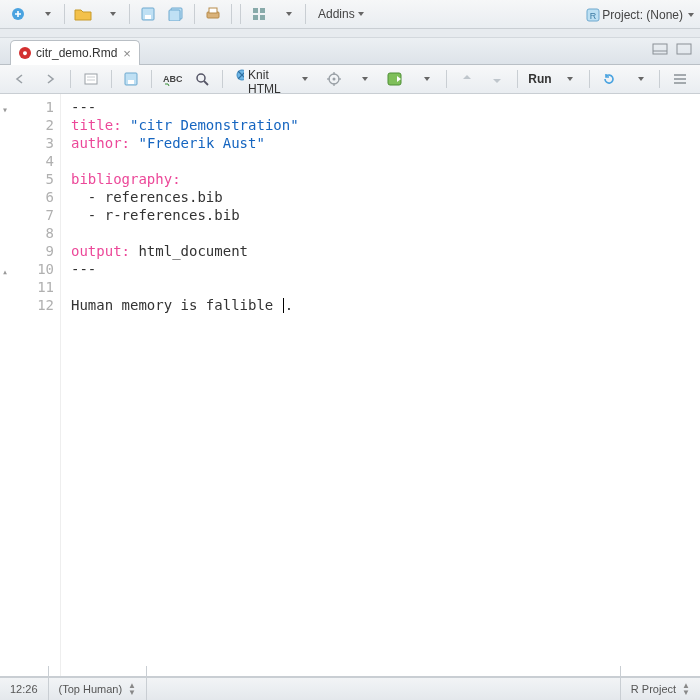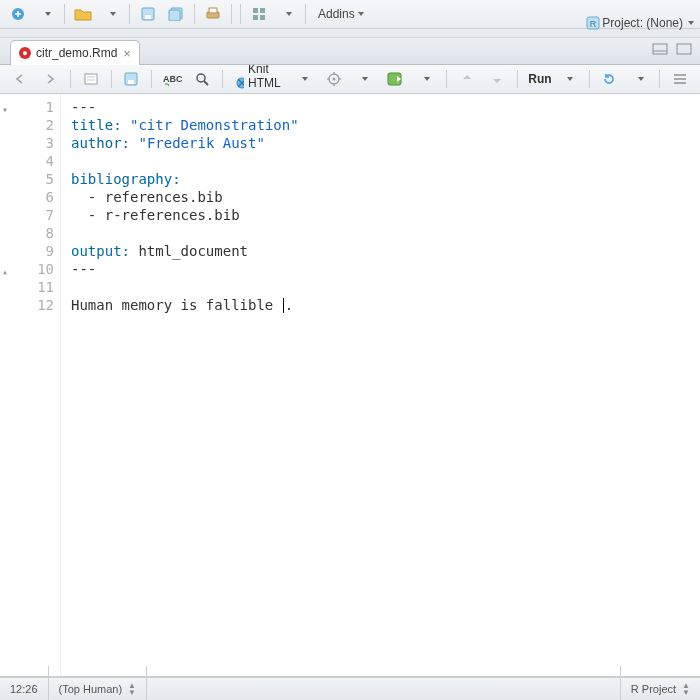--- a/index.html
+++ b/index.html
@@ -5,46 +5,46 @@
 html,body{margin:0;padding:0;font-family:"Segoe UI","Lucida Grande",Arial,sans-serif;font-size:12px;color:#333;background:#fff}
 body{width:700px;height:700px;overflow:hidden;display:flex;flex-direction:column;box-sizing:border-box}
 
 .main-toolbar{display:flex;align-items:center;height:28px;background:linear-gradient(#f6f7f8,#e9edf1);border-bottom:1px solid #c9ced3;padding:0 4px}
 .tbtn{display:inline-flex;align-items:center;justify-content:center;height:22px;min-width:24px;margin:0 1px;border:1px solid transparent;border-radius:3px}
 .sep{width:1px;height:20px;background:#c9ced3;margin:0 4px}
 .goto{display:flex;align-items:center;height:20px;border:1px solid #c9ced3;border-radius:10px;background:#fff;padding:0 8px 0 4px;color:#9aa0a6;width:140px}
 .goto svg{margin-right:3px}
 .addins{color:#444;padding:0 6px}
 .project{position:absolute;right:6px;top:4px;display:flex;align-items:center;color:#444}
-.project .lbl{margin:12px 2px}
+.project .lbl{margin:4px 2px}
 .dd-caret{width:0;height:0;border-left:3px solid transparent;border-right:3px solid transparent;border-top:4px solid #666;margin-left:3px}
 
 .gap{height:8px;background:#e7ebef}
 
 .tabrow{display:flex;align-items:flex-end;height:26px;background:linear-gradient(#ecf0f3,#dde3e9);border-top:1px solid #d3d8dd;border-bottom:1px solid #b9bfc5;padding-left:10px;position:relative}
 .tab{display:flex;align-items:center;height:24px;padding:0 8px;border:1px solid #b9bfc5;border-bottom:none;border-radius:5px 5px 0 0;background:#fff;font-size:12px;color:#333;position:relative;top:1px}
 .tab .dot{width:12px;height:12px;border-radius:50%;background:#d32f2f;color:#fff;font-size:9px;font-weight:700;display:flex;align-items:center;justify-content:center;margin-right:5px}
 .tab .close{margin-left:6px;color:#888;font-size:13px;line-height:1}
 .winicons{position:absolute;right:8px;top:5px;display:flex;gap:8px;color:#666}
 .winicons span{font-size:14px;cursor:default}
 
 .edbar{display:flex;align-items:center;height:28px;background:linear-gradient(#f7f8f9,#e9edf1);border-bottom:1px solid #c9ced3;padding:0 6px;gap:2px}
 .edbar .sep{height:18px}
-.knit{display:flex;align-items:flex-end;color:#333;padding:0 4px}
+.knit{display:flex;align-items:flex-start;color:#333;padding:0 4px}
 .knit svg{margin-right:4px}
 .run{display:flex;align-items:center;font-weight:700;color:#333}
 .spacer{flex:1}
 
 .editor{flex:1;display:flex;font-family:"Lucida Console","Consolas",monospace;font-size:14px;line-height:18px;overflow:auto;position:relative;border-bottom:1px solid #c9ced3}
 .gutter{width:54px;text-align:right;color:#b0b0b0;padding:4px 6px 0 0;user-select:none;border-right:1px solid #eee;flex:none}
 .gutter .gl{height:18px;position:relative}
 .gutter .fold{position:absolute;left:2px;top:3px;color:#999;font-size:10px}
 .code{padding:4px 0 0 10px;color:#333;white-space:pre}
 .cl{height:18px}
-.kw{color:#0369a1}
+.kw{color:#ec4899}
 .str{color:#1565c0}
 .cursor{display:inline-block;width:1px;height:15px;background:#000;vertical-align:text-bottom;margin:0 1px}
 
 .status{display:flex;align-items:center;height:22px;background:linear-gradient(#f2f4f6,#e4e8ec);border-top:1px solid #c9ced3;font-size:11px;color:#555}
 .status .cell{padding:12px 10px;border-right:1px solid #c9ced3;height:22px;display:flex;align-items:center}
 .status .right{margin-left:auto;border-left:1px solid #c9ced3;border-right:none}
 .updn{display:inline-block;margin-left:6px;font-size:8px;line-height:7px;color:#888}
 
 svg{display:block}
 </style>

